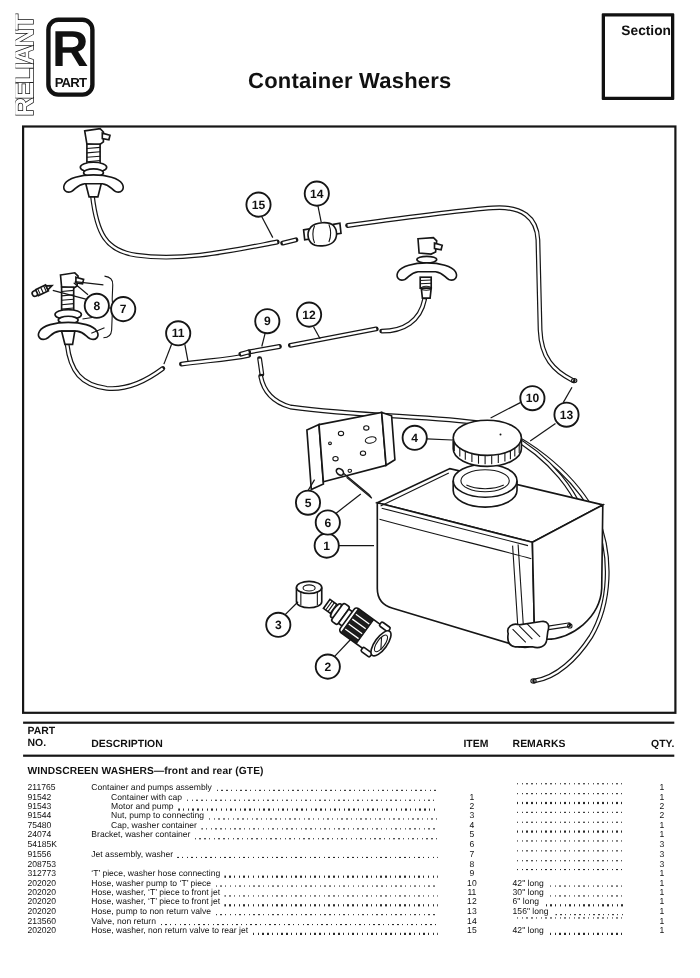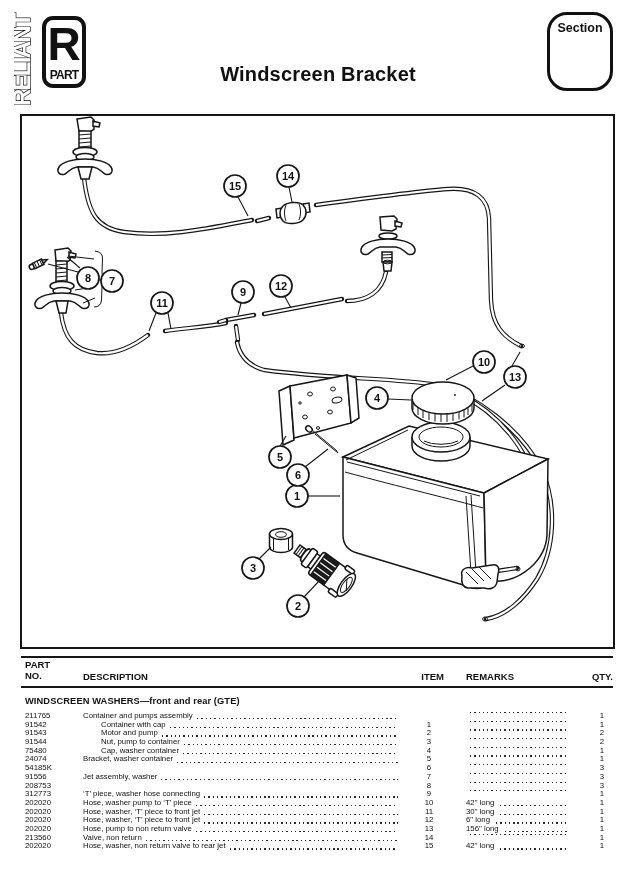--- a/index.html
+++ b/index.html
@@ -10,21 +10,21 @@
   .logo{position:absolute;left:14px;top:6px;width:88px;height:102px}
   .brand-vert{font-family:"Liberation Sans",sans-serif;font-weight:bold;font-size:24px;
               fill:#fff;stroke:#111;stroke-width:1.3px;paint-order:stroke;letter-spacing:-1.5px}
   .badge-rect{fill:#fff;stroke:#111;stroke-width:4px}
   .badge-r{font-family:"Liberation Sans",sans-serif;font-weight:bold;font-size:46px;fill:#111;text-anchor:middle}
   .badge-part{font-family:"Liberation Sans",sans-serif;font-weight:bold;font-size:12px;fill:#111;
               text-anchor:middle;letter-spacing:-0.8px}
   .page-title{position:absolute;left:0;top:63px;width:636px;text-align:center;
               font-size:20px;font-weight:bold;letter-spacing:0.2px}
   .section-box{position:absolute;left:547px;top:12px;width:60px;height:73px;
-               border:3.2px solid #111;border-radius:20px;text-align:center;background:#fff}
+               border:3.2px solid #111;border-radius:1px;text-align:right;background:#fff}
   .section-label{font-size:12.5px;font-weight:bold;margin-top:6px}
   .section-letter{font-size:31px;font-weight:bold;line-height:30px}
   .section-letter sub{font-size:15px;font-weight:bold}
 
   
   .diagram{position:absolute;left:20px;top:114px;width:591px;height:531px;
            border:2.5px solid #161616;background:#fff}
   .diagram svg{display:block;width:100%;height:100%}
   .outline{fill:#fff;stroke:#161616;stroke-width:1.5}
   .thin{fill:none;stroke:#161616;stroke-width:1}
@@ -64,21 +64,21 @@
 </head>
 <body>
 
 <svg class="logo" viewBox="0 0 88 102">
   <text class="brand-vert" transform="translate(16,100) rotate(-90)" textLength="92">RELIANT</text>
   <rect class="badge-rect" x="30" y="12" width="40" height="68" rx="9"></rect>
   <text class="badge-r" x="50" y="54">R</text>
   <text class="badge-part" x="50" y="73">PART</text>
 </svg>
 
-<div class="page-title">Windscreen Bracket</div>
+<div class="page-title">Container Washers</div>
 
 <div class="section-box">
   <div class="section-label">Section</div>
 </div>
 
 <div class="diagram">
 <svg viewBox="22 116 591 531">
 
   <g>
 
@@ -371,21 +371,21 @@
         <span class="c-remarks">
           <span class="remark-text"></span>
           <span class="dots"></span>
         </span>
         <span class="c-qty">2</span>
       </div>
 
       <div class="row">
         <span class="c-part">91544</span>
         <span class="c-desc">
-          <span class="desc-text indent">Nut, pump to container</span>
+          <span class="desc-text indent">Nut, pump to connecting</span>
           <span class="dots"></span>
         </span>
         <span class="c-item">3</span>
         <span class="c-remarks">
           <span class="remark-text"></span>
           <span class="dots"></span>
         </span>
         <span class="c-qty">2</span>
       </div>
 

